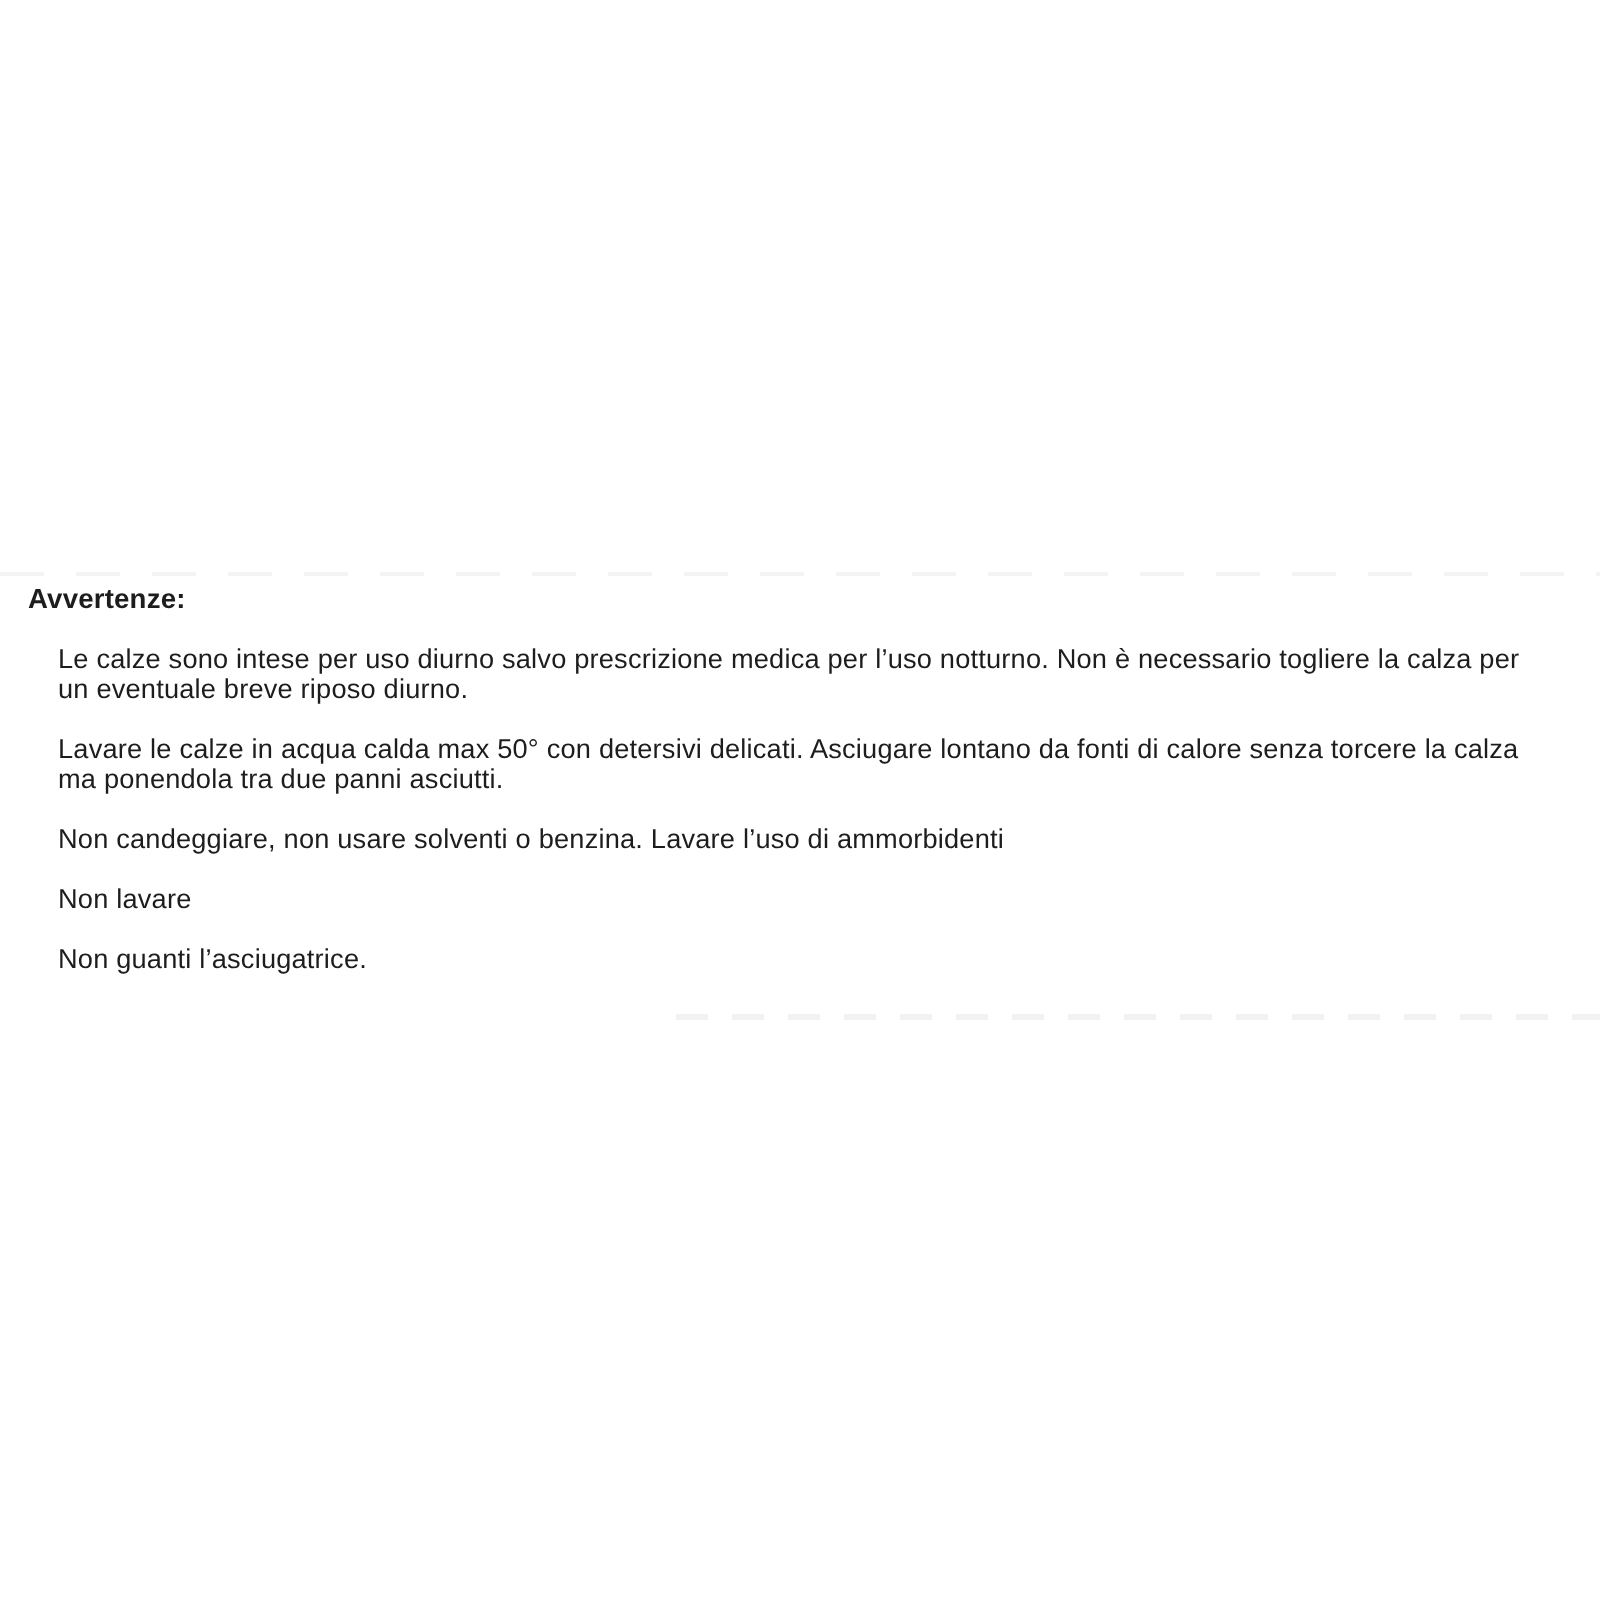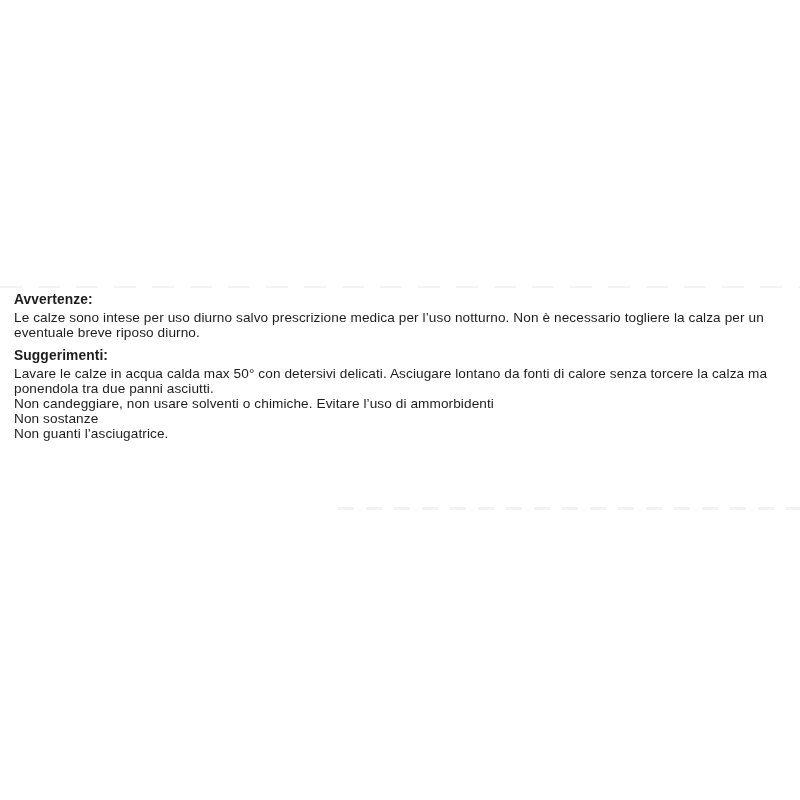--- a/index.html
+++ b/index.html
@@ -52,43 +52,42 @@
   }
   .section-heading {
     font-size: 13.8px;
     font-weight: 700;
     margin: 8px 0 3px 0;
   }
   .section:first-child .section-heading {
     margin-top: 0;
   }
   .section-paragraph {
-    margin: 0;
+    margin: 15px;
   }
 </style>
 </head>
 <body>
 
 <div class="page">
 
   <div class="perforation-top"></div>
   <div class="perforation-bottom"></div>
 
   <div class="content">
 
     <div class="section">
       <div class="section-heading">Avvertenze:</div>
       <p class="section-paragraph">Le calze sono intese per uso diurno salvo prescrizione medica per l’uso notturno. Non è necessario togliere la calza per un eventuale breve riposo diurno.</p>
     </div>
 
     <div class="section">
-      <div class="section-heading">Suggerimenti:</div>
     </div>
 
     <div class="section">
       <p class="section-paragraph">Lavare le calze in acqua calda max 50° con detersivi delicati. Asciugare lontano da fonti di calore senza torcere la calza ma ponendola tra due panni asciutti.</p>
-      <p class="section-paragraph">Non candeggiare, non usare solventi o chimiche. Evitare l’uso di ammorbidenti</p>
-      <p class="section-paragraph">Non sostanze</p>
+      <p class="section-paragraph">Non candeggiare, non usare solventi o benzina. Lavare l’uso di ammorbidenti</p>
+      <p class="section-paragraph">Non lavare</p>
       <p class="section-paragraph">Non guanti l’asciugatrice.</p>
     </div>
 
   </div>
 </div>
 
 </body></html>

